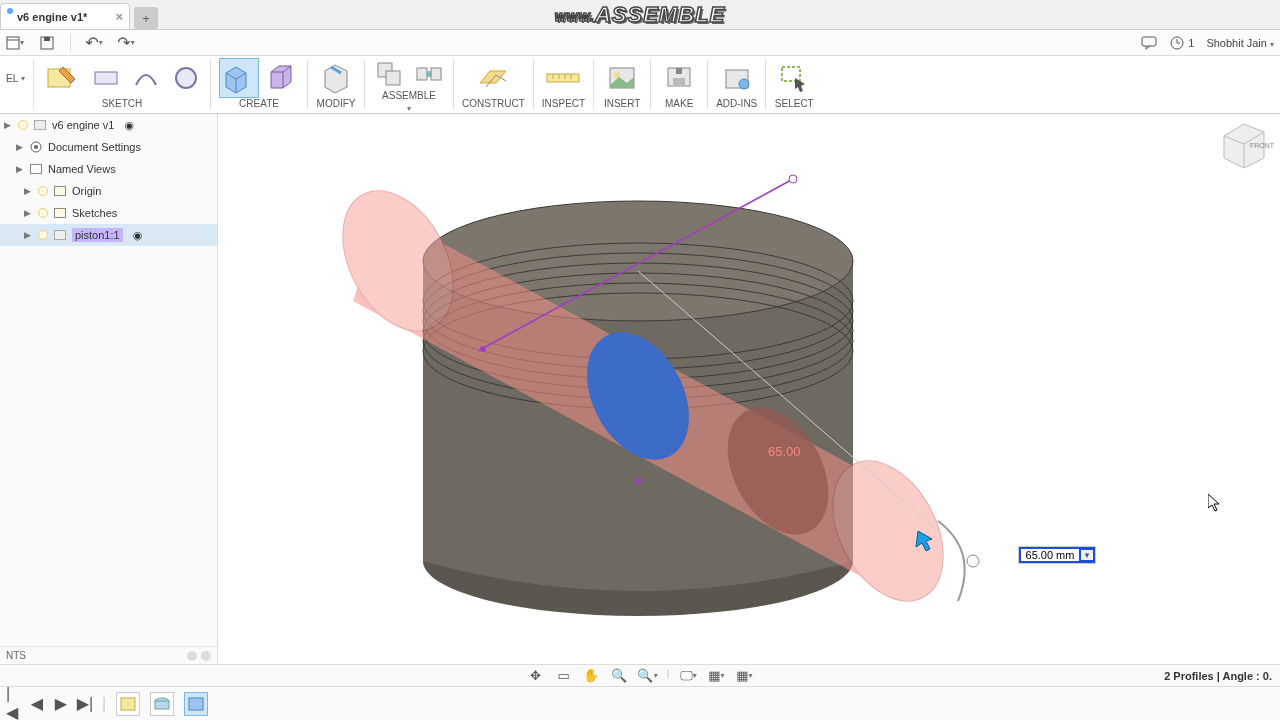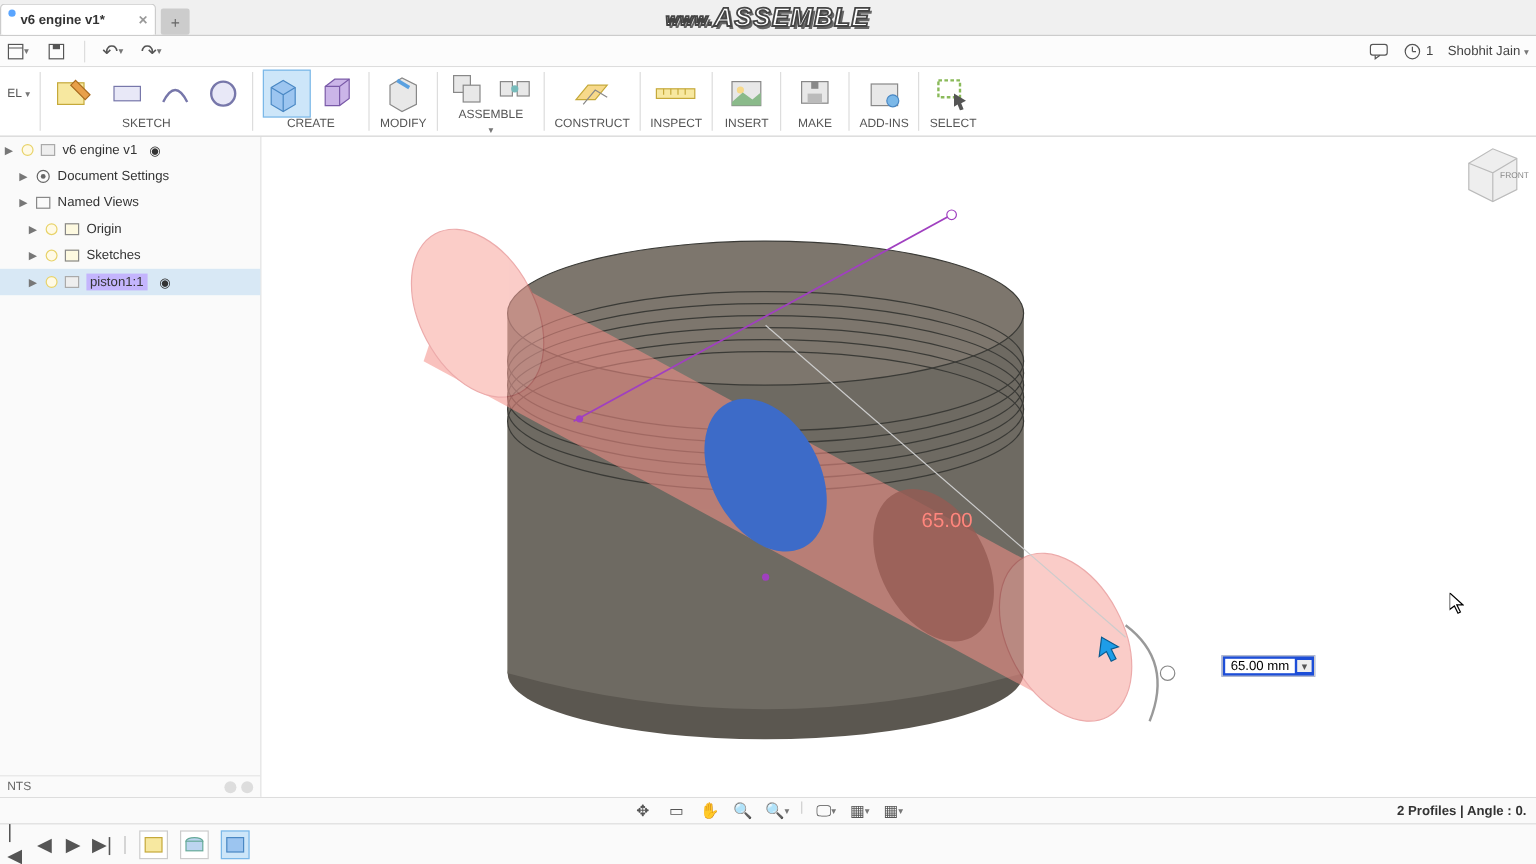--- a/index.html
+++ b/index.html
@@ -41,21 +41,21 @@
   .bitem .box { width:12px; height:10px; border:1px solid #888;}
   .bitem .fold { width:12px; height:10px; border:1px solid #888; background:#fdf9e0;}
   .bitem .chev { width:8px; color:#777; font-size:9px;}
   .bitem.sel { background:#d8e8f5; }
   .bitem .comp { width:12px; height:10px; background:#eee; border:1px solid #aaa;}
   .commentsbar { height:18px; font-size:10px; color:#666; padding:2px 6px; border-top:1px solid #e5e5e5; margin-top:auto; display:flex; align-items:center;}
   .commentsbar .bicons { margin-left:auto; display:flex; gap:4px;}
 
   .viewport { flex:1; position:relative; background:#fff; }
   .viewcube { position:absolute; top:4px; right:6px; width:56px; height:56px; }
-  .dimlabel { position:absolute; font-size:17px; color:#ff867d; }
+  .dimlabel { position:absolute; font-size:13px; color:#ff867d;margin-top:20px; }
   .dimbox { position:absolute; background:#1d4ed8; border:1px solid #ccc; display:flex; align-items:center; padding:2px; font-size:11px;}
   .dimbox input { border:none; width:58px; font-size:11px; text-align:center;}
   .dimbox .dd { width:12px; background:#eee; text-align:center; font-size:9px; color:#555; margin-left:2px;}
   .cursor { position:absolute; width:12px; height:18px; }
 
   .statusbar { height:22px; border-top:1px solid #ddd; background:#fafafa; display:flex; align-items:center; font-size:11px; color:#333;}
   .navtoolbar { position:absolute; left:50%; transform:translateX(-50%); display:flex; gap:10px; }
   .navicon { width:18px; height:18px; display:flex; align-items:center; justify-content:center; color:#555; font-size:13px;}
   .status-right { margin-left:auto; padding-right:8px; font-weight:bold;}
 

